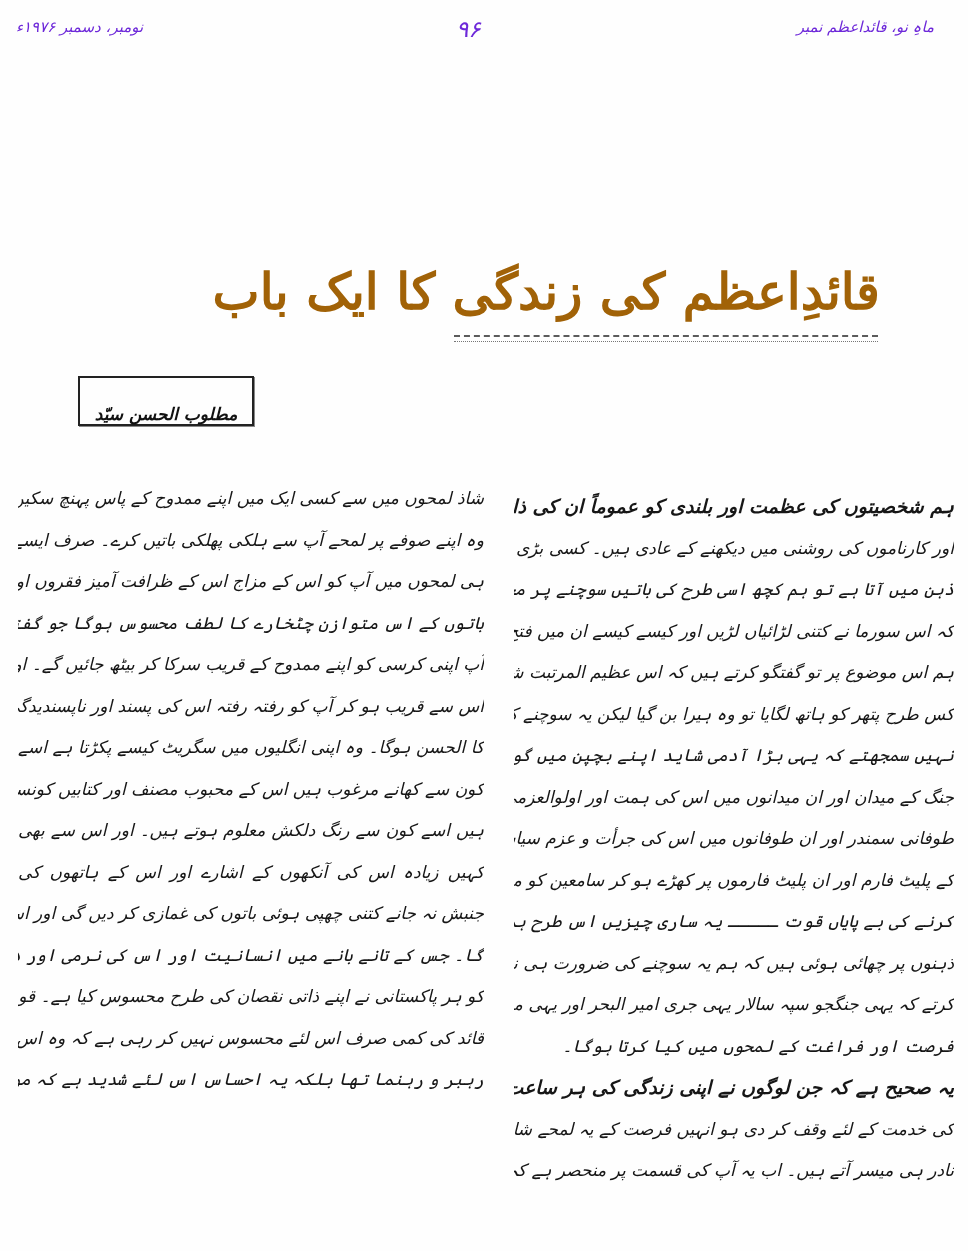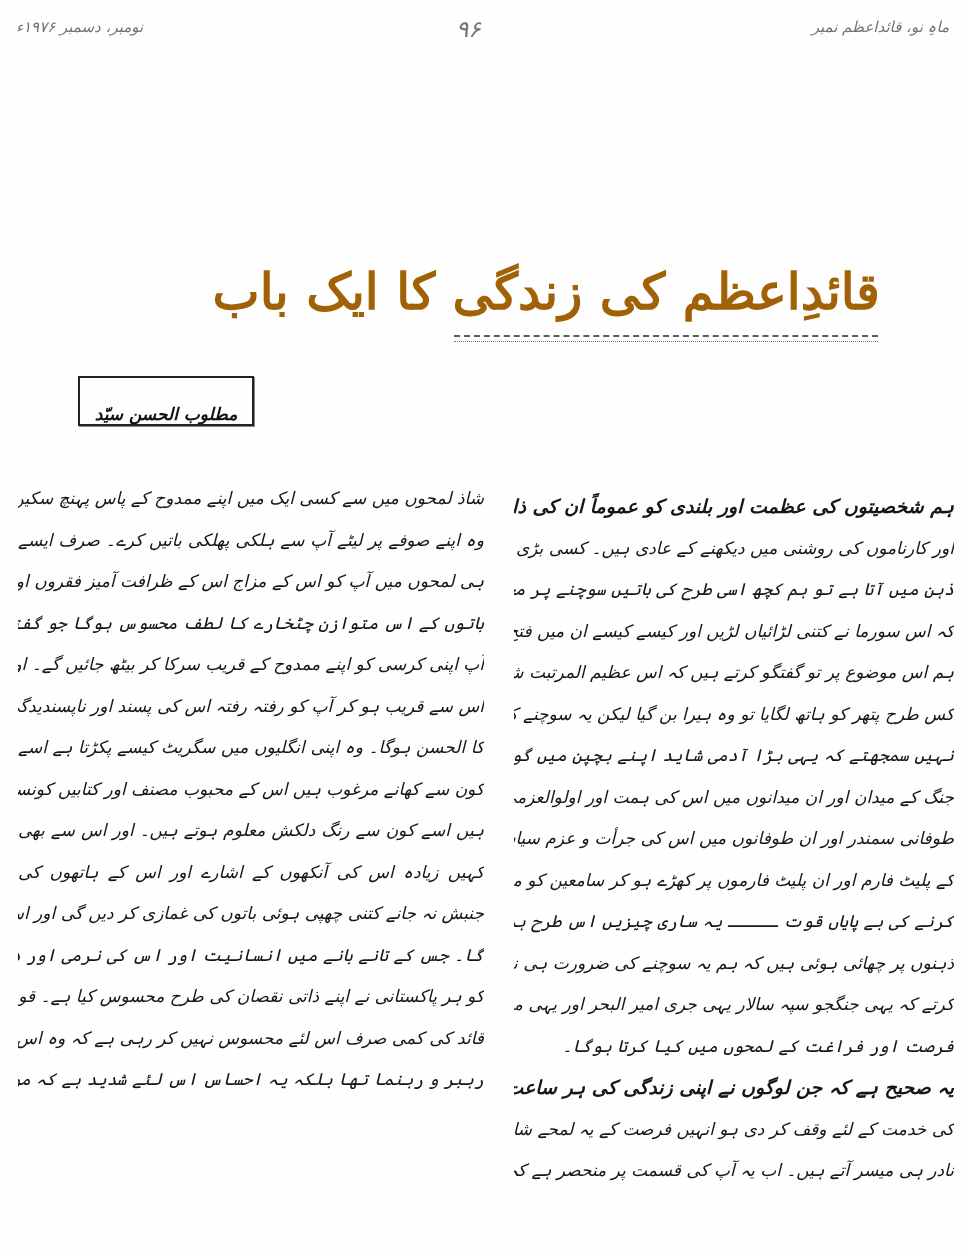--- a/index.html
+++ b/index.html
@@ -3,23 +3,23 @@
 <meta charset="utf-8">
 <style>
   html, body { margin: 0; padding: 0; background: #ffffff; }
   body {
     width: 968px; height: 1251px; position: relative; overflow: hidden;
     font-family: "DejaVu Sans", sans-serif; color: #141414;
   }
   .page { position: absolute; inset: 0; background: #fefefe; }
   .hdr {
     position: absolute; top: 18px; font-size: 15px; font-style: italic;
-    direction: rtl; white-space: nowrap; color: #737373;
+    direction: rtl; white-space: nowrap; color: #6d28d9;
   }
-  .hdr-right { right: 19px; }
+  .hdr-right { right: 34px; }
   .hdr-left { left: 16px; }
   .hdr-center { left: 456px; font-size: 23px; top: 16px; }
   .title {
     position: absolute; top: 262px; left: 450px; width: 430px;
     direction: rtl; text-align: center;
     font-family: "DejaVu Serif", serif; font-weight: bold; font-size: 50px;
     color: #a16207; white-space: nowrap; letter-spacing: 1px;
   }
   .title-rule {
     position: absolute; top: 335px; left: 454px; width: 424px; height: 6px;
@@ -78,21 +78,21 @@
     <span class="line">ذہنوں پر چھائی ہوئی ہیں کہ ہم یہ سوچنے کی ضرورت ہی نہیں محسوس</span>
     <span class="line">کرتے کہ یہی جنگجو سپہ سالار یہی جری امیر البحر اور یہی مدبر سیاستداں</span>
     <span class="line last">فرصت اور فراغت کے لمحوں میں کیا کرتا ہوگا۔</span>
     <span class="line lead">یہ صحیح ہے کہ جن لوگوں نے اپنی زندگی کی ہر ساعت دوسروں</span>
     <span class="line">کی خدمت کے لئے وقف کر دی ہو انہیں فرصت کے یہ لمحے شاذ و</span>
     <span class="line last">نادر ہی میسر آتے ہیں۔ اب یہ آپ کی قسمت پر منحصر ہے کہ آپ ان</span>
   </div>
 
   <div class="col col-left">
     <span class="line">شاذ لمحوں میں سے کسی ایک میں اپنے ممدوح کے پاس پہنچ سکیں اور</span>
-    <span class="line">وہ اپنے صوفے پر لیٹے آپ سے ہلکی پھلکی باتیں کرے۔ صرف ایسے</span>
+    <span class="line">وہ اپنے صوفے پر لمحے آپ سے ہلکی پھلکی باتیں کرے۔ صرف ایسے</span>
     <span class="line">ہی لمحوں میں آپ کو اس کے مزاج اس کے ظرافت آمیز فقروں اور</span>
     <span class="line">باتوں کے اس متوازن چٹخارے کا لطف محسوس ہوگا جو گفتگو کی جان ہے</span>
     <span class="line">آپ اپنی کرسی کو اپنے ممدوح کے قریب سرکا کر بیٹھ جائیں گے۔ اور</span>
     <span class="line">اس سے قریب ہو کر آپ کو رفتہ رفتہ اس کی پسند اور ناپسندیدگی</span>
     <span class="line">کا الحسن ہوگا۔ وہ اپنی انگلیوں میں سگریٹ کیسے پکڑتا ہے اسے</span>
     <span class="line">کون سے کھانے مرغوب ہیں اس کے محبوب مصنف اور کتابیں کونسی</span>
     <span class="line">ہیں اسے کون سے رنگ دلکش معلوم ہوتے ہیں۔ اور اس سے بھی</span>
     <span class="line">کہیں زیادہ اس کی آنکھوں کے اشارے اور اس کے ہاتھوں کی</span>
     <span class="line">جنبش نہ جانے کتنی چھپی ہوئی باتوں کی غمازی کر دیں گی اور اس طرح</span>
     <span class="line last">گا۔ جس کے تانے بانے میں انسانیت اور اس کی نرمی اور دلکشی ہوگی۔</span>

